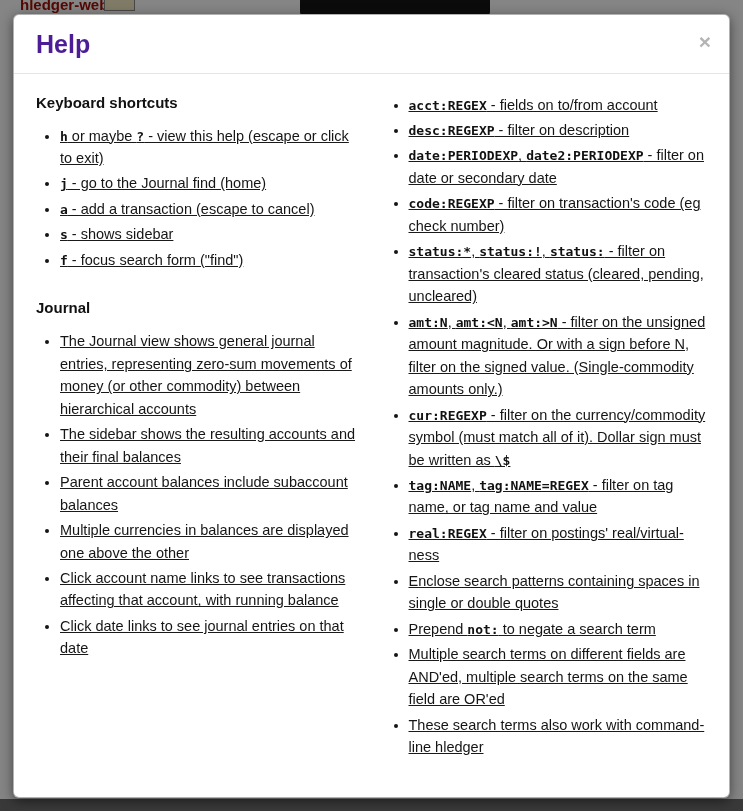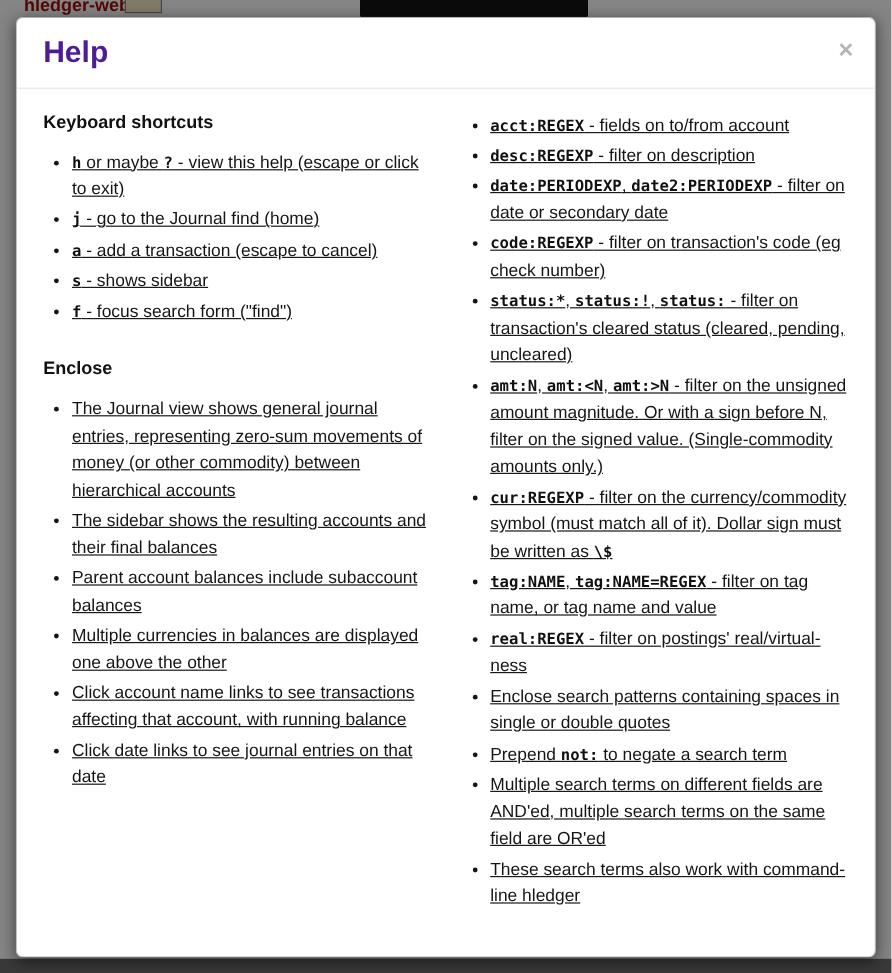--- a/index.html
+++ b/index.html
@@ -144,21 +144,21 @@
   <div class="modal-body">
     <div class="col">
         <h3 class="section-heading">Keyboard shortcuts</h3>
         <ul class="help-list">
           <li><code>h</code><span> or maybe </span><code>?</code><span> - view this help (escape or click to exit)</span></li>
           <li><code>j</code><span> - go to the Journal find (home)</span></li>
           <li><code>a</code><span> - add a transaction (escape to cancel)</span></li>
           <li><code>s</code><span> - shows sidebar</span></li>
           <li><code>f</code><span> - focus search form ("find")</span></li>
         </ul>
-        <h3 class="section-heading">Enclose</h3>
+        <h3 class="section-heading">Journal</h3>
         <ul class="help-list">
           <li><span>The Journal view shows general journal entries, representing zero-sum movements of money (or other commodity) between hierarchical accounts</span></li>
           <li><span>The sidebar shows the resulting accounts and their final balances</span></li>
           <li><span>Parent account balances include subaccount balances</span></li>
           <li><span>Multiple currencies in balances are displayed one above the other</span></li>
           <li><span>Click account name links to see transactions affecting that account, with running balance</span></li>
           <li><span>Click date links to see journal entries on that date</span></li>
         </ul>
       </div>
     <div class="col">

